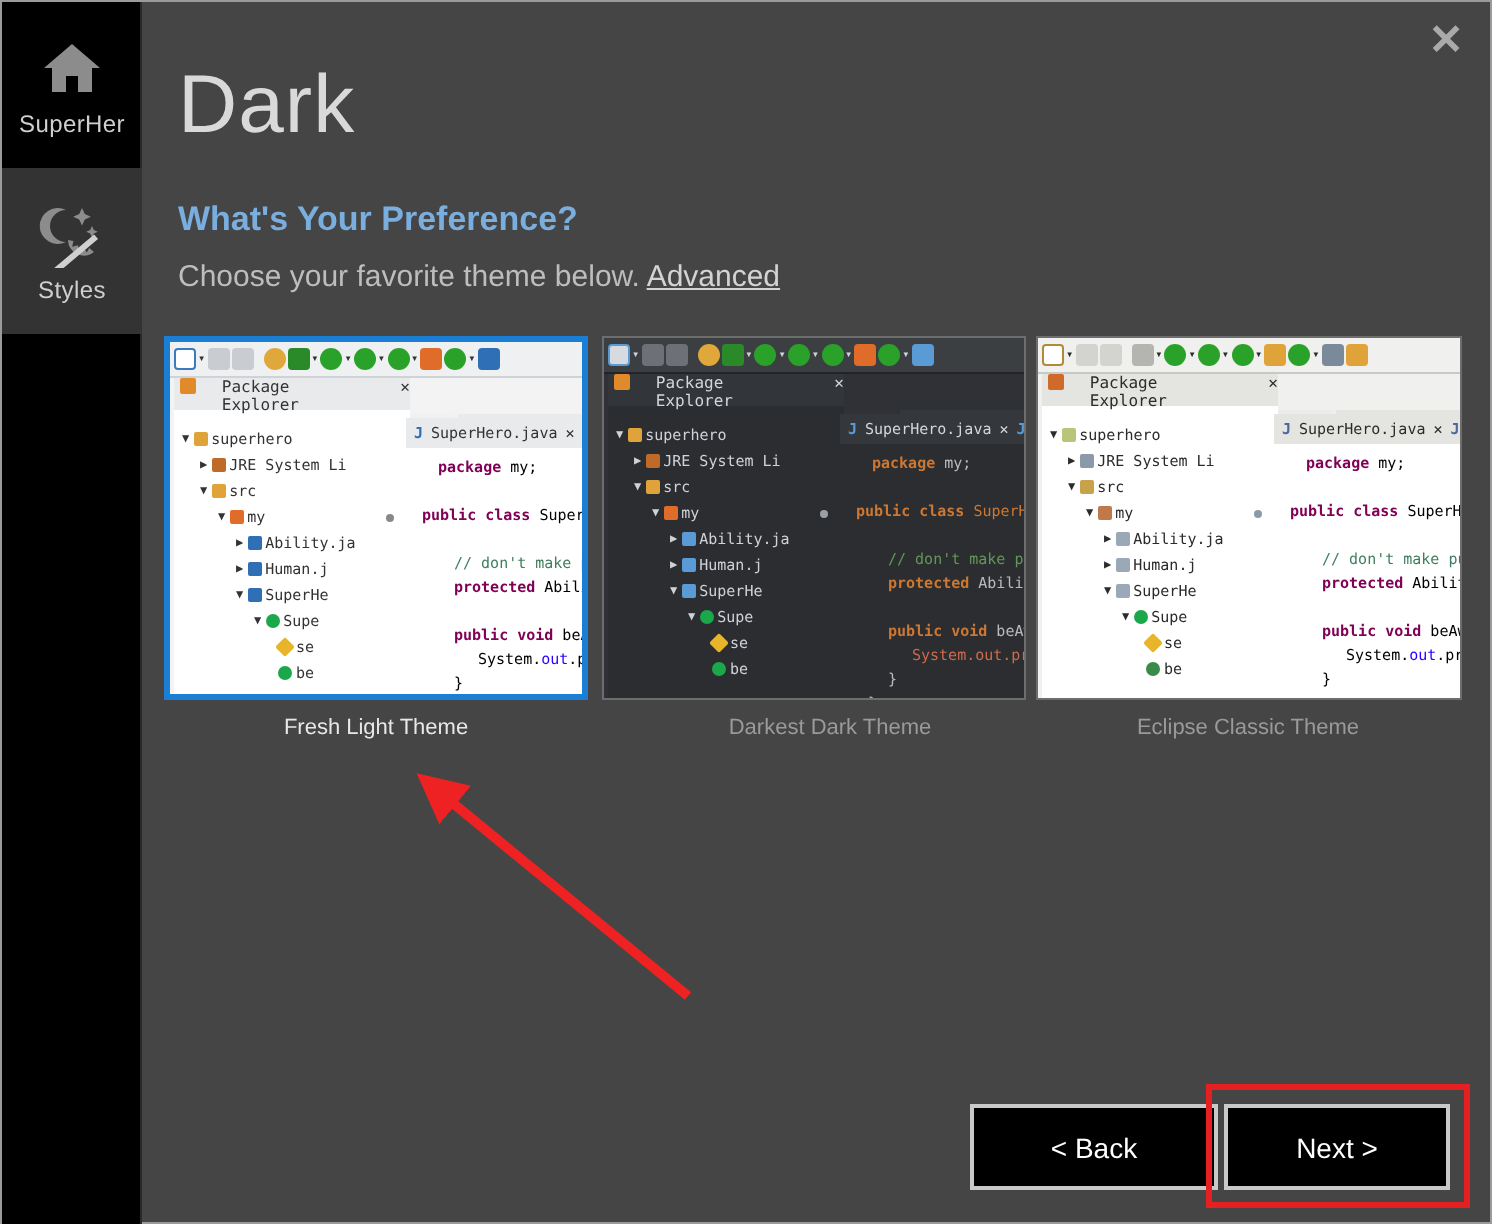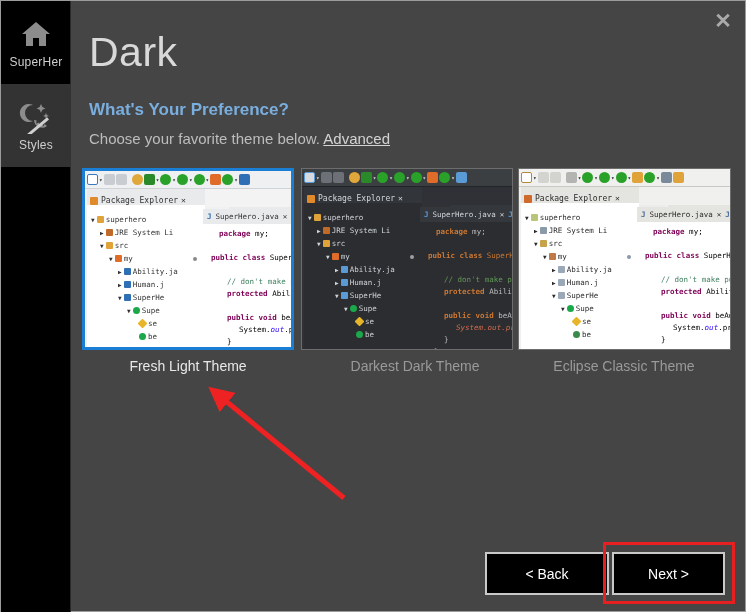--- a/index.html
+++ b/index.html
@@ -71,38 +71,38 @@
     overflow: hidden;
   }
   .theme-card.selected { border: 3px solid #1a7fd4; }
   .theme-card.plain { border: 1px solid #6d6d6d; }
   #card-1 { left: 81px; }
   #card-2 { left: 300px; }
   #card-3 { left: 517px; width: 213px; }
 
   .theme-label {
     position: absolute; top: 357px;
-    font-size: 14px; text-align: center; width: 212px;
+    font-size: 11px; text-align: center; width: 212px;
   }
   #label-1 { left: 81px; color: #e8e8e8; }
   #label-2 { left: 308px; color: #9a9a9a; }
   #label-3 { left: 517px; color: #9a9a9a; }
 
   
   .ide { position: relative; width: 100%; height: 100%; font-family: "DejaVu Sans Mono", monospace; }
   .ide .tbar { height: 18px; display: flex; align-items: center; padding: 0 2px; gap: 1px; }
   .ide .tbar i { display: inline-block; width: 11px; height: 11px; border-radius: 2px; }
   .ide .tbar s { display:inline-block; width:3px; height:7px; }
   .ide .caret { font-size: 6px; line-height: 11px; }
   .ide .panel { position: absolute; left:0; top:18px; right:0; bottom:0; }
   .ide .pexp {
     position:absolute; left:2px; top:0; width:118px; bottom:0;
   }
   .ide .pexp-tab {
-    height:16px; font-size:8px; display:flex; align-items:flex-end; gap:3px; padding-left:3px;
+    height:16px; font-size:8px; display:flex; align-items:flex-start; gap:13px; padding-left:3px;
   }
   .ide .pexp-tab .sq { width:8px;height:8px;display:inline-block;border-radius:1px; }
   .ide .tree { font-size:7.5px; padding:8px 0 0 4px; line-height:13px; white-space:nowrap; }
   .ide .tree div { display:flex; align-items:center; gap:2px; }
   .ide .tw { font-size:6px; }
   .ide .ic { width:7px;height:7px;display:inline-block;border-radius:1px; }
   .ide .ic.round { border-radius:50%; }
 
   .ide .editor {
     position:absolute; left:118px; top:20px; right:0; bottom:0;
@@ -147,21 +147,21 @@
   .t-classic .pexp-tab { background:#e4e4e0; color:#2b2b2b;}
   .t-classic .editor { background:#ffffff; }
   .t-classic .etabs { background:#e4e4e0; color:#2b2b2b;}
   .t-classic .farpane { background:#e4e4e0; color:#2b2b2b;}
   .t-classic .midbar { background:#ececea; }
 
   .kw { color:#7f0055; font-weight:bold; }
   .t-dark .kw { color:#cc7832; }
   .cm { color:#3f7f5f; }
   .t-dark .cm { color:#629755; }
-  .st { color:#2a00ff;font-style:italic; }
+  .st { color:#2a00ff; }
   .t-dark .st { color:#cf6a4c; }
   .pl { color:#000; }
   .t-dark .pl { color:#bbbbbb; }
   .cls { color:#000; }
   .t-dark .pinkcls { color:#cc7832; }
 
   
   .nav-btn {
     position: absolute; top: 551px; height: 43px;
     background: #000; border: 2px solid #c9c9c9;

